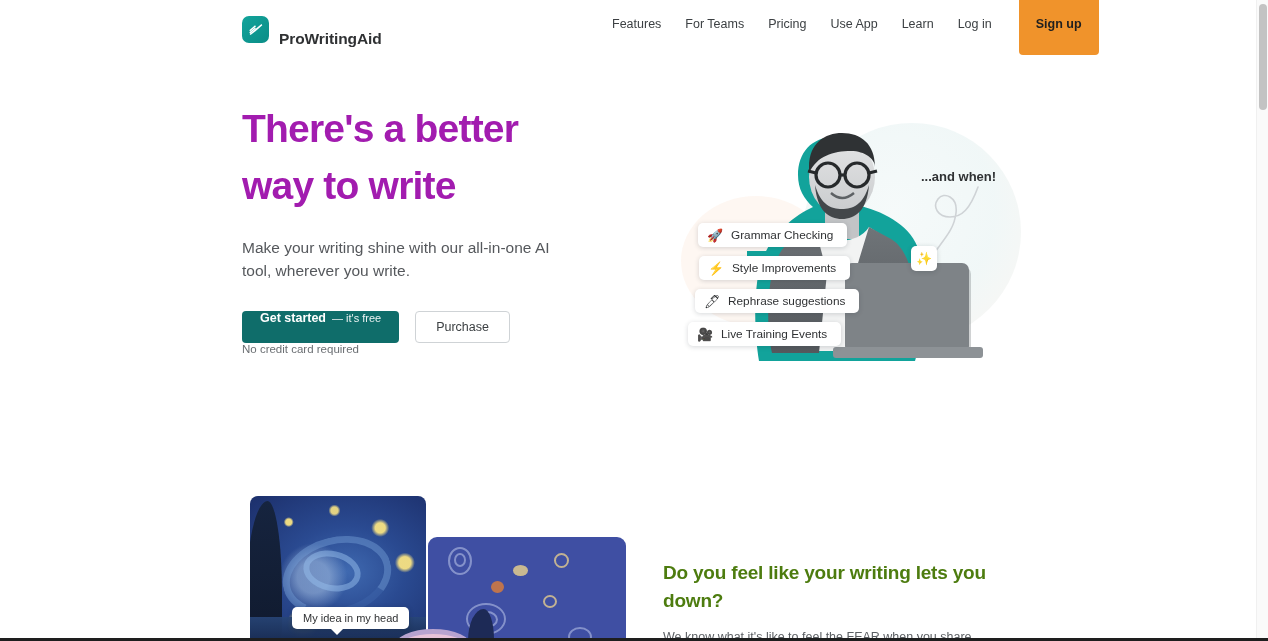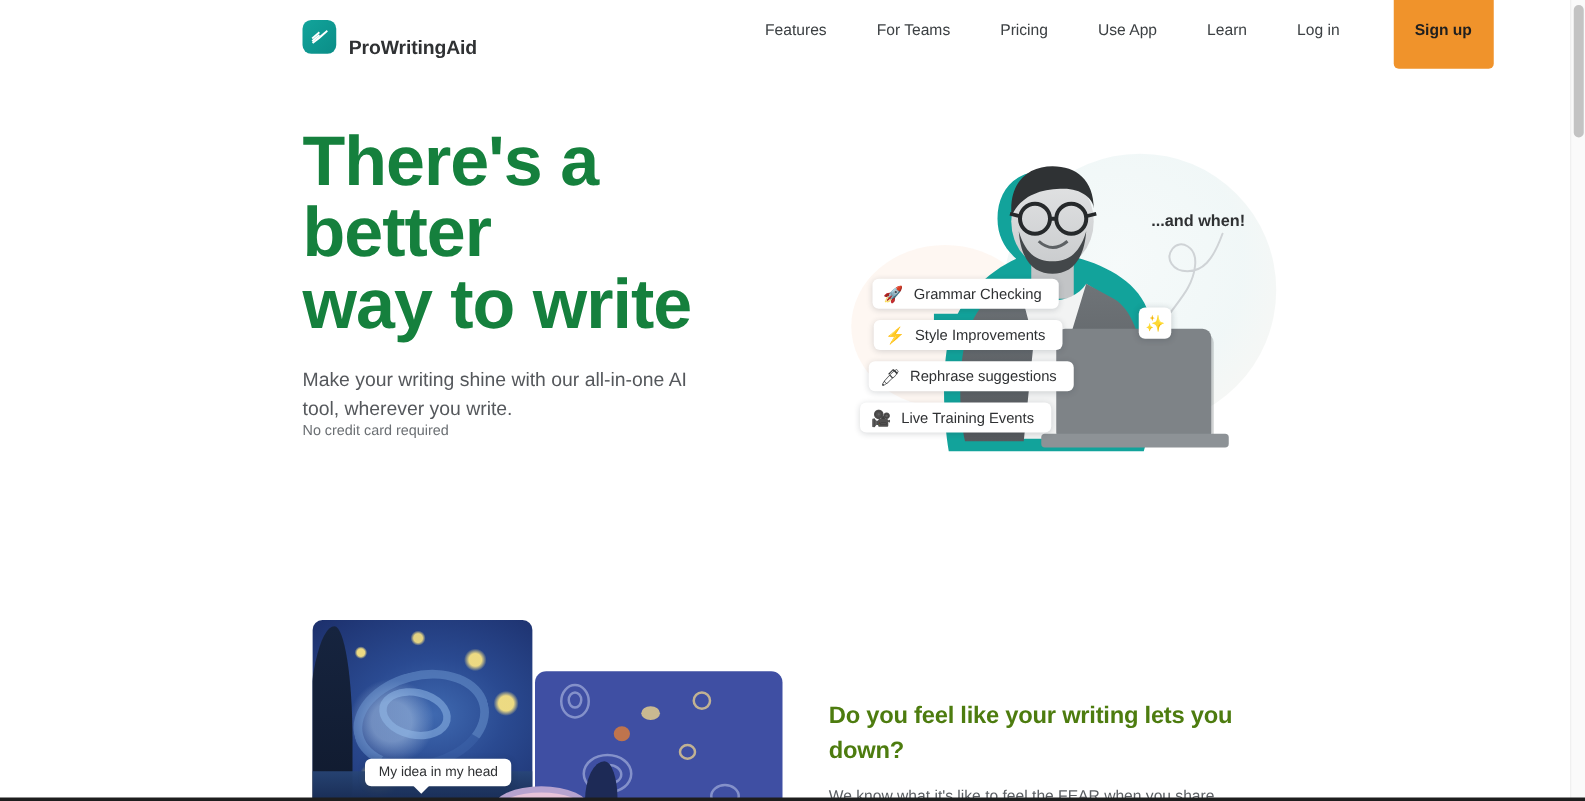--- a/index.html
+++ b/index.html
@@ -52,21 +52,21 @@
     white-space: nowrap;
     margin-top: 20px;
   }
 
   .nav {
     position: absolute;
     left: 600px; top: 0;
     height: 48px;
     display: flex;
     align-items: center;
-    gap: 16px;
+    gap: 0px;
   }
   .nav-link {
     font-size: 12.5px;
     color: #3c4043;
     text-decoration: none;
     padding: 6px 12px;
     white-space: nowrap;
     cursor: pointer;
   }
   .nav-signup {
@@ -88,24 +88,24 @@
     position: absolute;
     top: 86px; left: 0;
     width: 1256px;
   }
   .hero-copy {
     position: absolute;
     left: 242px; top: 14px;
     width: 400px;
   }
   .hero-title {
-    font-size: 56px;
+    font-size: 39px;
     line-height: 57px;
     font-weight: bold;
-    color: #15803d;
+    color: #a21caf;
     letter-spacing: -0.8px;
   }
   .hero-sub {
     margin-top: 22px;
     font-size: 15.5px;
     line-height: 23px;
     color: #55585c;
     max-width: 330px;
   }
   .hero-actions {
@@ -426,20 +426,27 @@
 
   <section class="hero">
 
     <div class="hero-copy">
       <h1 class="hero-title">
         <span>There's a better</span><br>
         <span>way to write</span>
       </h1>
       <p class="hero-sub">Make your writing shine with our all-in-one AI tool, wherever you write.</p>
 
+      <div class="hero-actions">
+        <button class="btn-primary">
+          <span>Get started</span>
+          <span class="sub">— it's free</span>
+        </button>
+        <button class="btn-secondary">Purchase</button>
+      </div>
 
       <p class="hero-note">No credit card required</p>
     </div>
 
     <div class="hero-art">
       <div class="art-blob"></div>
       <div class="art-blob2"></div>
 
       <svg class="art-teal" viewBox="0 0 180 238">
         <path d="M88 6 C112 6 126 22 126 44 C126 58 121 68 114 75 C140 82 165 96 172 120 C178 142 176 190 172 216 L168 230 L12 230 C8 206 6 168 12 140 C19 108 44 86 66 76 C57 68 51 58 51 44 C51 22 64 6 88 6 Z" fill="#12a39b"></path>

